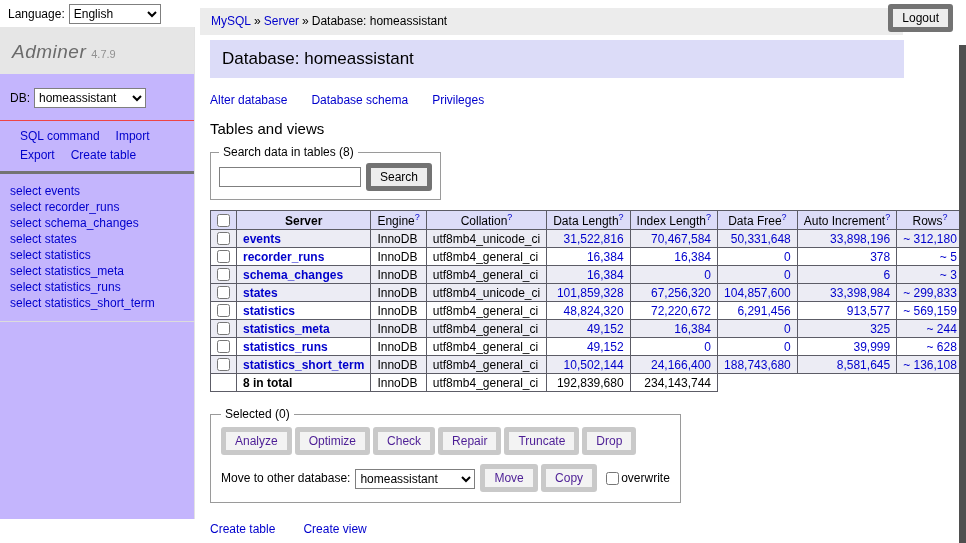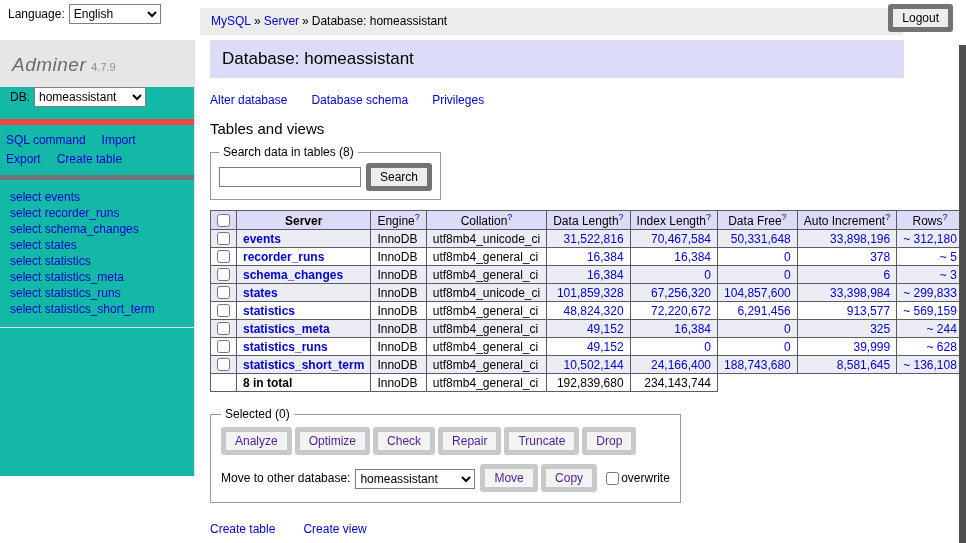--- a/index.html
+++ b/index.html
@@ -19,27 +19,27 @@
 
   
   #lang-bar { position:absolute; left:0; top:0; width:200px; height:27px; background:#fff; padding:4px 0 0 8px; white-space:nowrap; }
   #lang-bar select { width:92px; margin-left:4px; }
   #breadcrumb { position:absolute; left:200px; top:8px; width:703px; height:27px; background:#ececec; line-height:27px; padding-left:11px; }
   #breadcrumb .sep { color:#000; margin:0 3px; }
   #breadcrumb .cur { color:#000; }
   #logout { position:absolute; top:4px; right:13px; }
 
   
-  #menu { position:absolute; left:0; top:40px; width:195px; height:436px; background:#14b8a6; border-right:1px solid #e2e2e2; }
+  #menu { position:absolute; left:0; top:27px; width:195px; height:492px; background:#c4b5fd; border-right:1px solid #e2e2e2; }
   #menu h1 { margin:0; padding:9px 12px 10px; background:#e6e6e6; font-weight:normal; }
   #menu h1 .app { font-size:19px; color:#6b6b6b; font-style:italic; letter-spacing:.5px; }
   #menu h1 .ver { font-size:11px; color:#919191; margin-left:5px; font-style:normal; }
-  #db-form { padding:0 10px 12px; border-bottom:6px solid #ef4444; }
+  #db-form { padding:14px 10px 12px; border-bottom:1px solid #ef4444; }
   #db-form select { width:112px; margin-left:4px; }
-  #nav-links { padding:8px 6px 9px; border-bottom:5px solid #737373; }
+  #nav-links { padding:8px 20px 9px; border-bottom:3px solid #737373; }
   #nav-links p { margin:0 0 5px; }
   #nav-links p:last-child { margin-bottom:0; }
   #nav-links a { margin-right:16px; }
   #table-links { padding:9px 10px 10px; border-bottom:1px solid #dcdcdc; }
   #table-links a { display:block; padding:1px 0; }
 
   
   #content { position:absolute; left:210px; top:27px; width:694px; }
   h2 { margin:13px 0 0; background:var(--accent, #dcdcf8); font-size:17px; font-weight:normal; padding:9px 12px; }
   .actions { margin-top:15px; }

